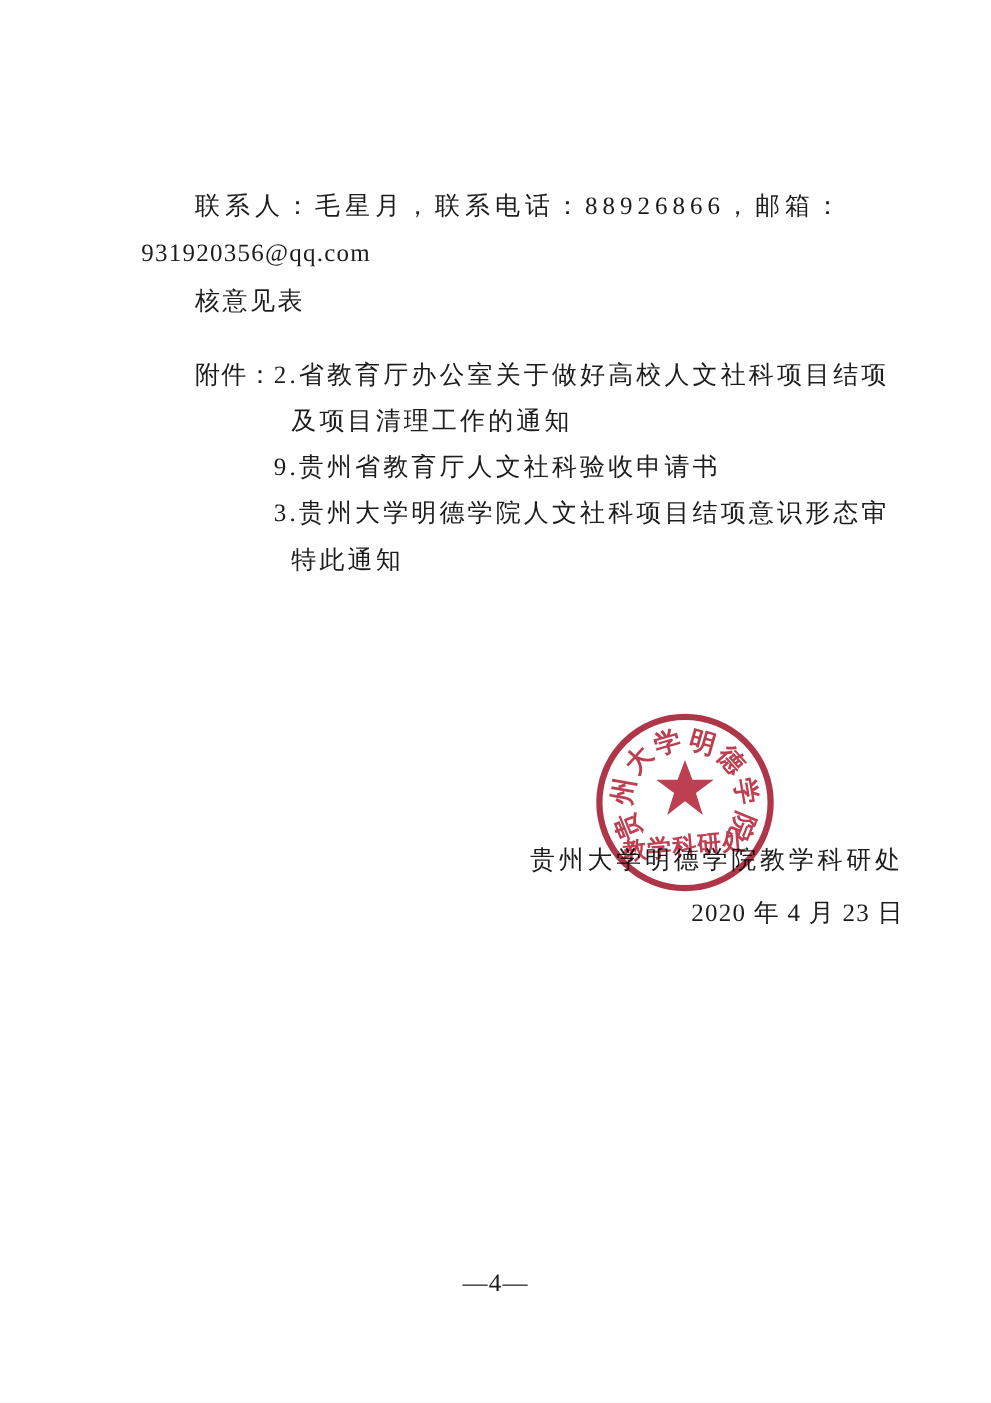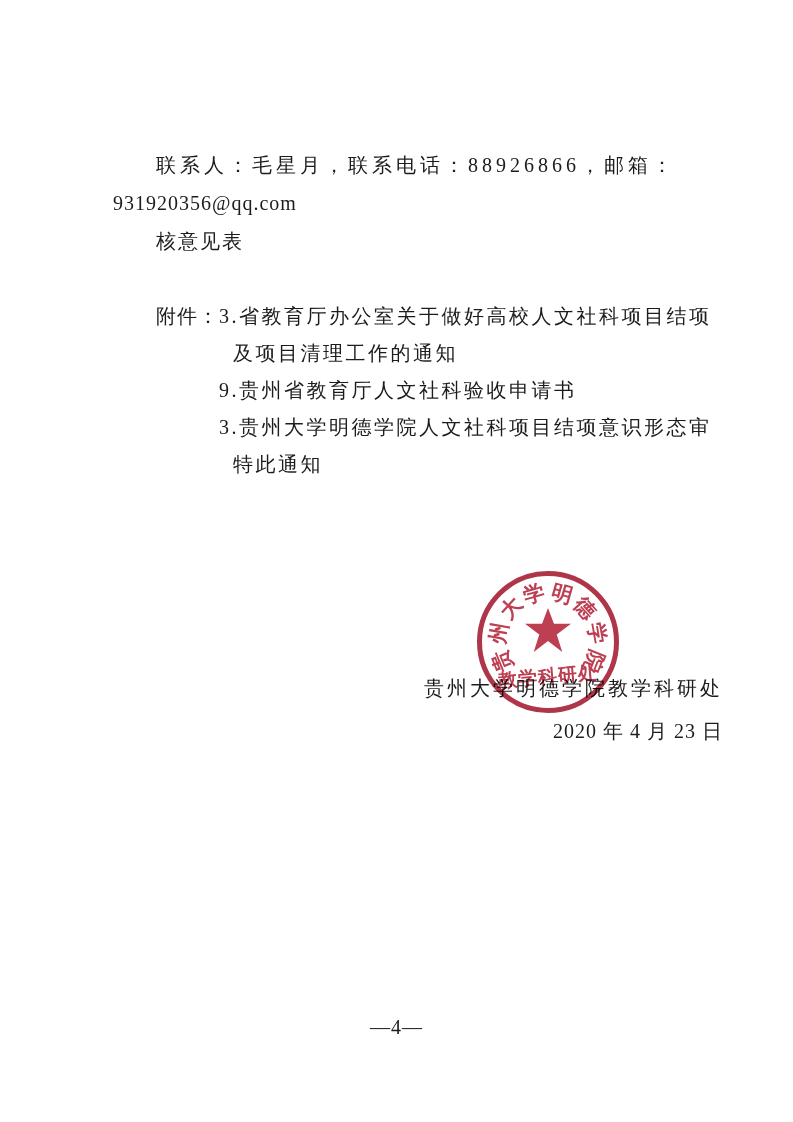--- a/index.html
+++ b/index.html
@@ -36,21 +36,21 @@
     white-space:nowrap;
   }
   .email-line{
     letter-spacing:1px;
   }
   .notice-line{
     padding-left:43px;
     letter-spacing:2px;
   }
   .attach-block{
-    margin-top:38px;
+    margin-top:22px;
     display:flex;
     line-height:37px;
   }
   .attach-label{
     flex:none;
     margin-left:43px;
     width:63px;
     letter-spacing:1px;
   }
   .attach-items{
@@ -154,21 +154,21 @@
 
   <div class="content">
     <div class="contact-line">联系人：毛星月，联系电话：88926866，邮箱：</div>
     <div class="email-line">931920356@qq.com</div>
     <div class="notice-line">核意见表</div>
 
     <div class="attach-block">
       <div class="attach-label">附件：</div>
       <div class="attach-items">
         <div class="attach-item">
-          <div>3.省教育厅办公室关于做好高校人文社科项目结项</div>
+          <div>2.省教育厅办公室关于做好高校人文社科项目结项</div>
           <div class="cont">及项目清理工作的通知</div>
         </div>
         <div class="attach-item">
           <div>9.贵州省教育厅人文社科验收申请书</div>
 
         </div>
         <div class="attach-item">
           <div>3.贵州大学明德学院人文社科项目结项意识形态审</div>
           <div class="cont">特此通知</div>
         </div>

